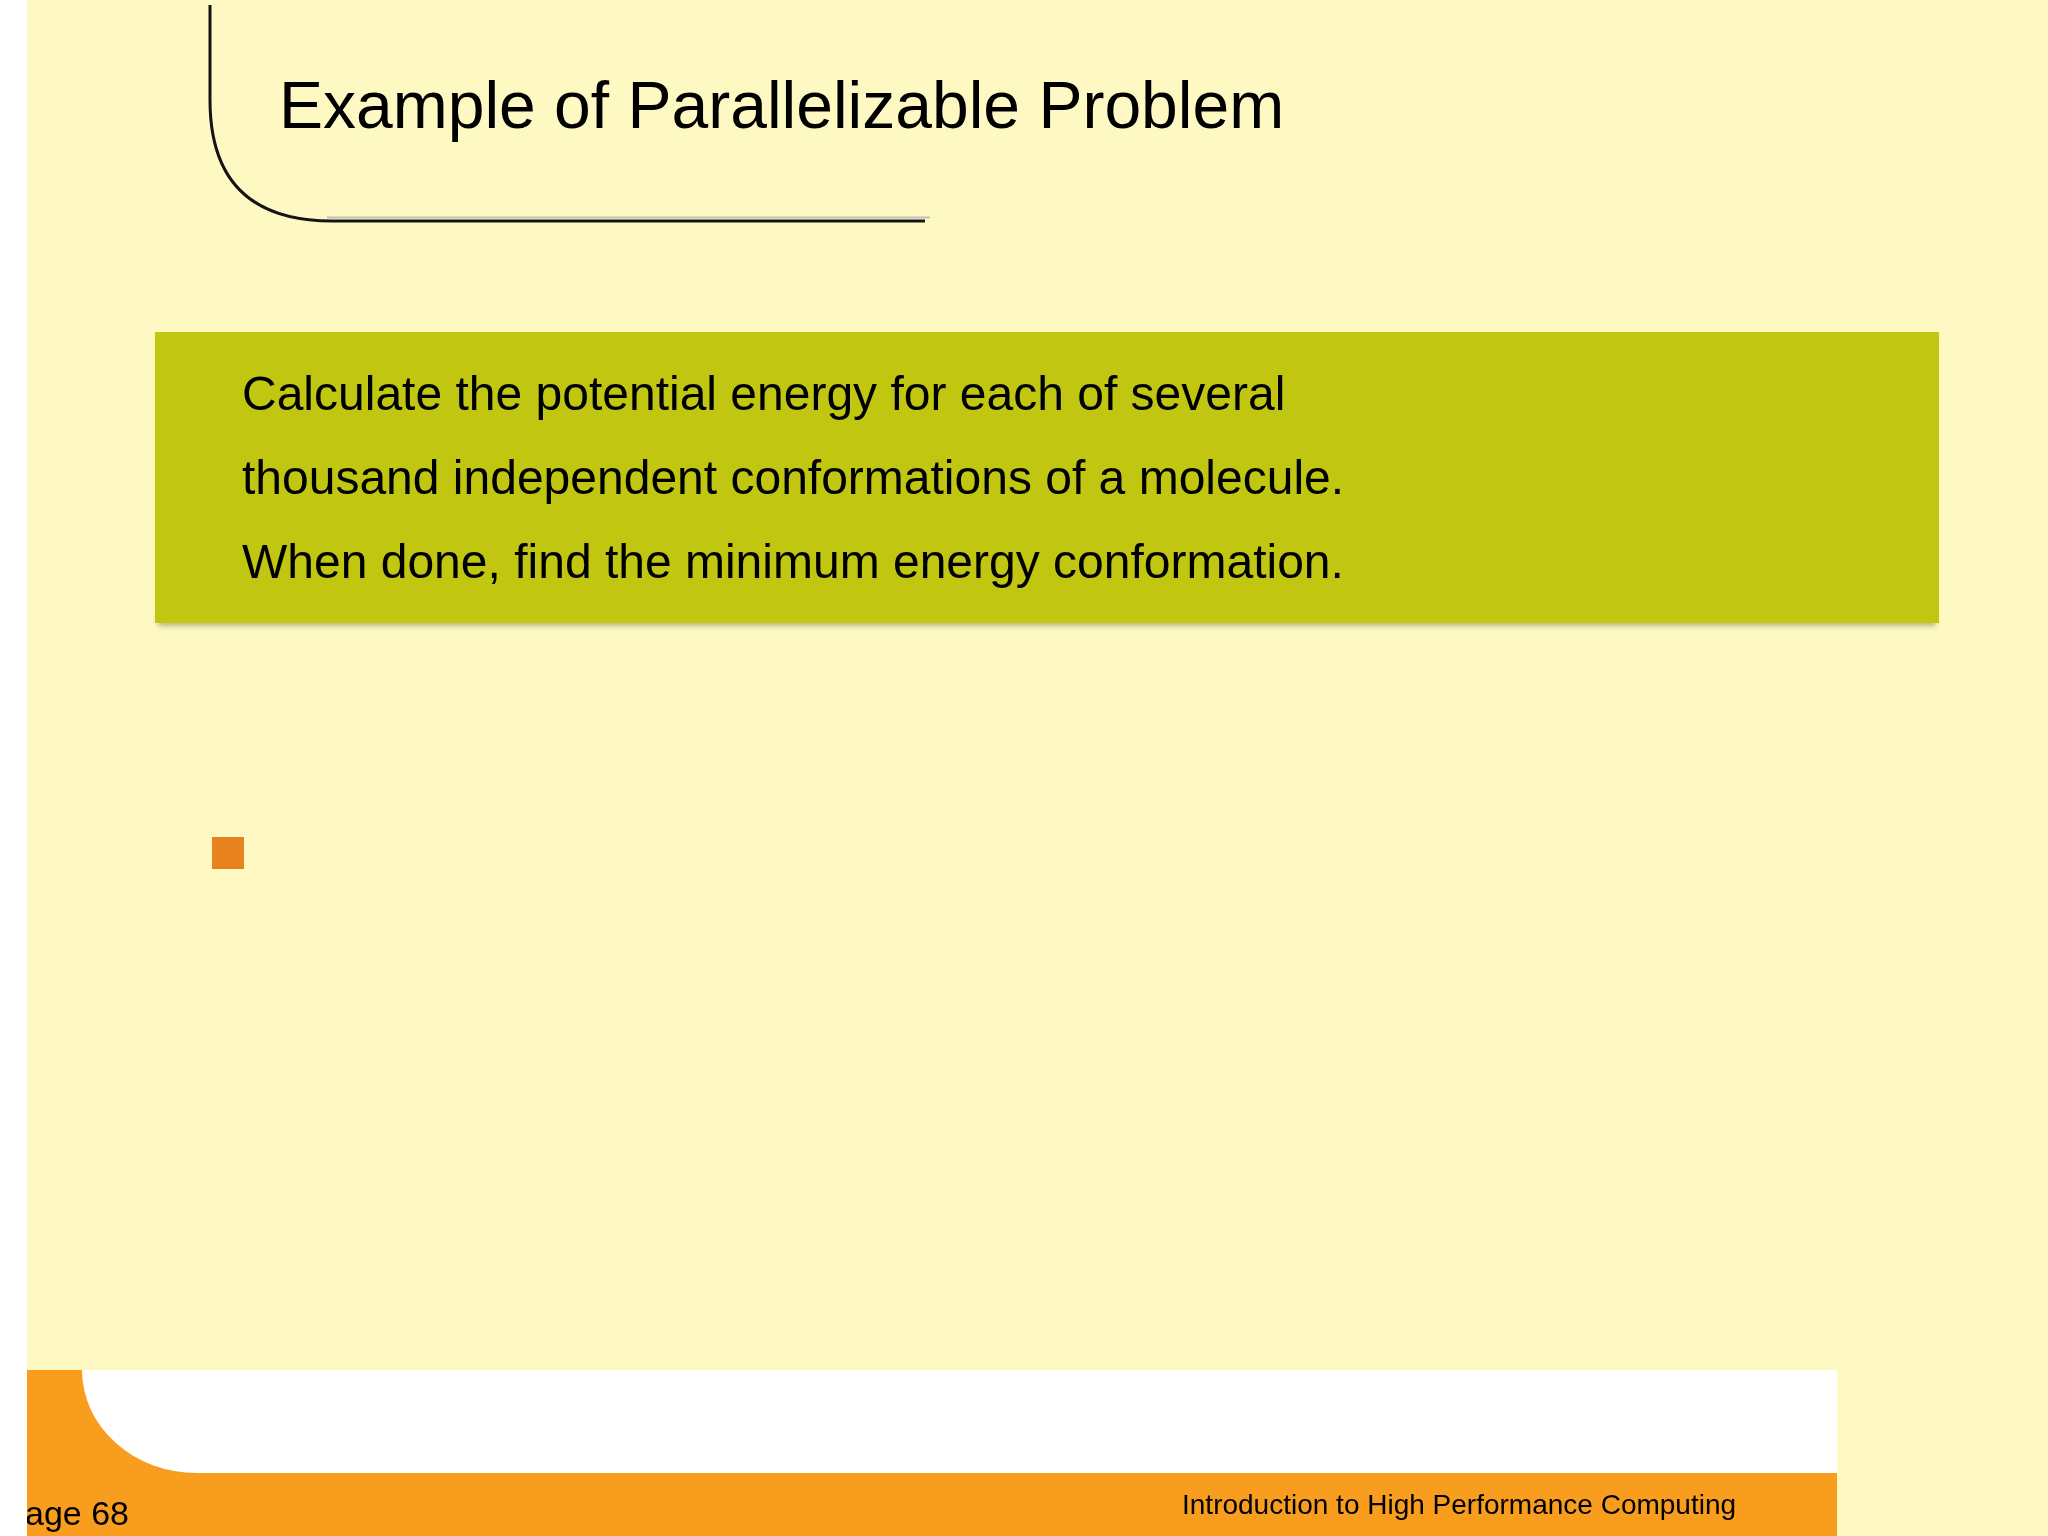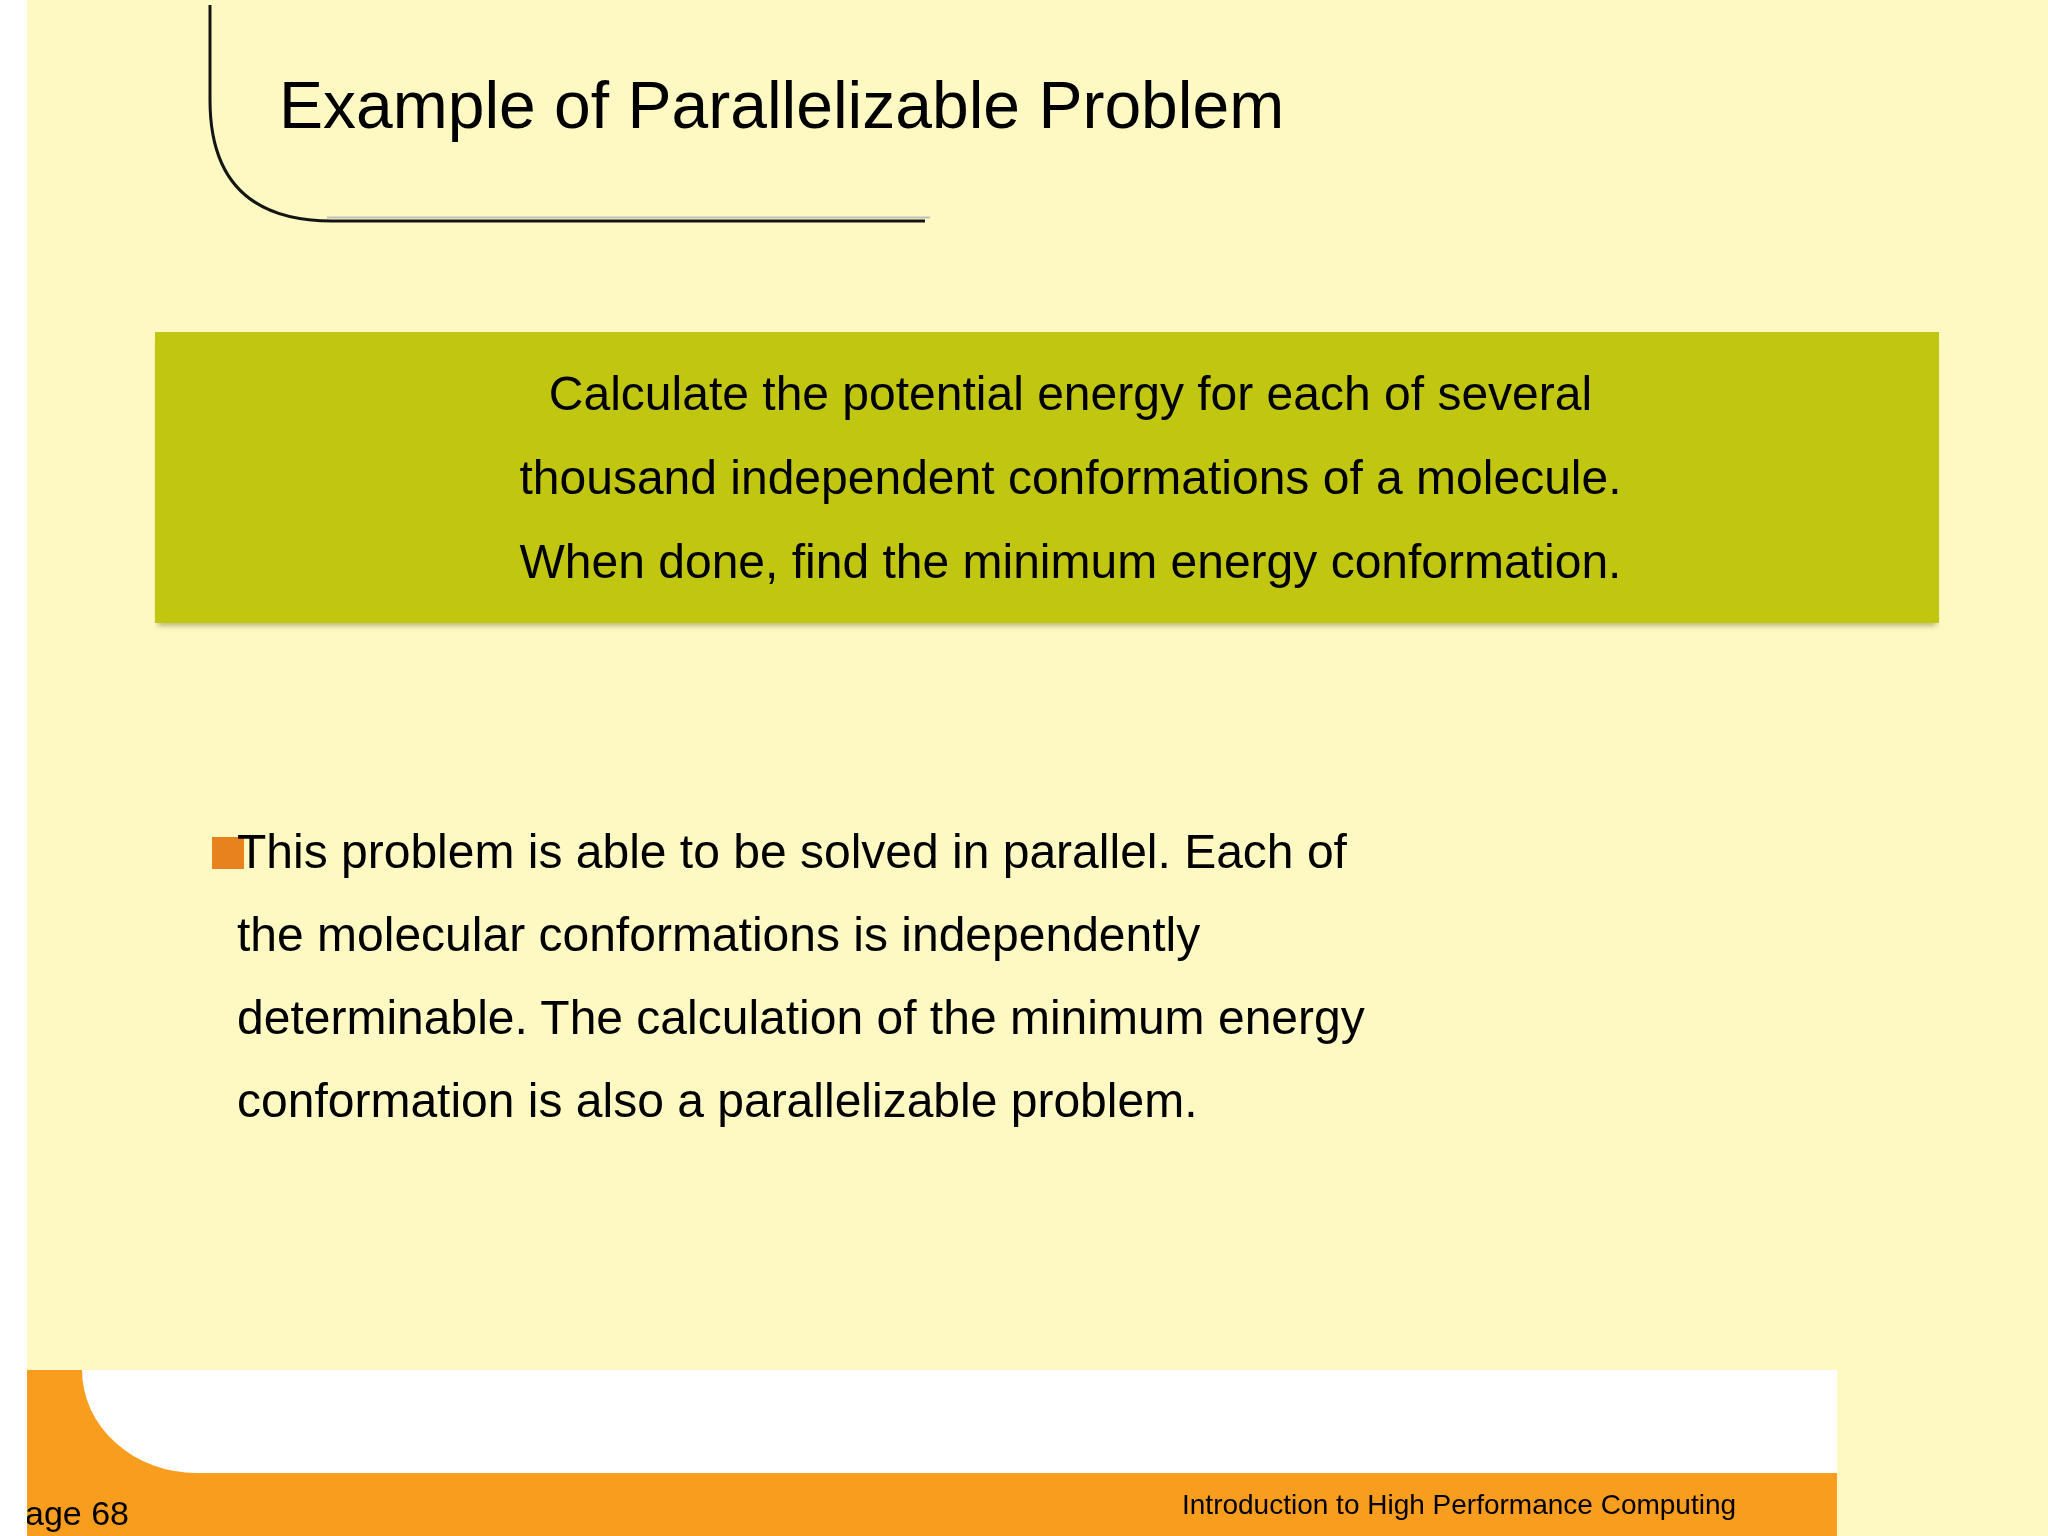--- a/index.html
+++ b/index.html
@@ -42,21 +42,20 @@
   .highlight-box {
     position: absolute;
     left: 128px;
     top: 332px;
     width: 1784px;
     height: 291px;
     box-sizing: border-box;
     background: #c1c711;
     padding: 20px 40px 0 87px;
     box-shadow: 0 6px 5px -3px rgba(110, 110, 40, 0.45);
-    text-align: center;
   }
   .highlight-text {
     font-size: 48px;
     line-height: 84px;
     color: #000000;
     white-space: pre-line;
   }
 
   
   .bullet-marker {
@@ -128,24 +127,20 @@
 
   <h1 class="slide-title">Example of Parallelizable Problem</h1>
 
   <div class="highlight-box">
     <div class="highlight-text">Calculate the potential energy for each of several
 thousand independent conformations of a molecule.
 When done, find the minimum energy conformation.</div>
   </div>
 
   <span class="bullet-marker"></span>
-  <div class="bullet-text">This problem is able to be solved in parallel. Each of
-the molecular conformations is independently
-determinable. The calculation of the minimum energy
-conformation is also a parallelizable problem.</div>
 
   <div class="footer">
     <div class="footer-notch"></div>
     <span class="page-label">age 68</span>
     <span class="course-title">Introduction to High Performance Computing</span>
   </div>
 
 </div>
 
 </body></html>

